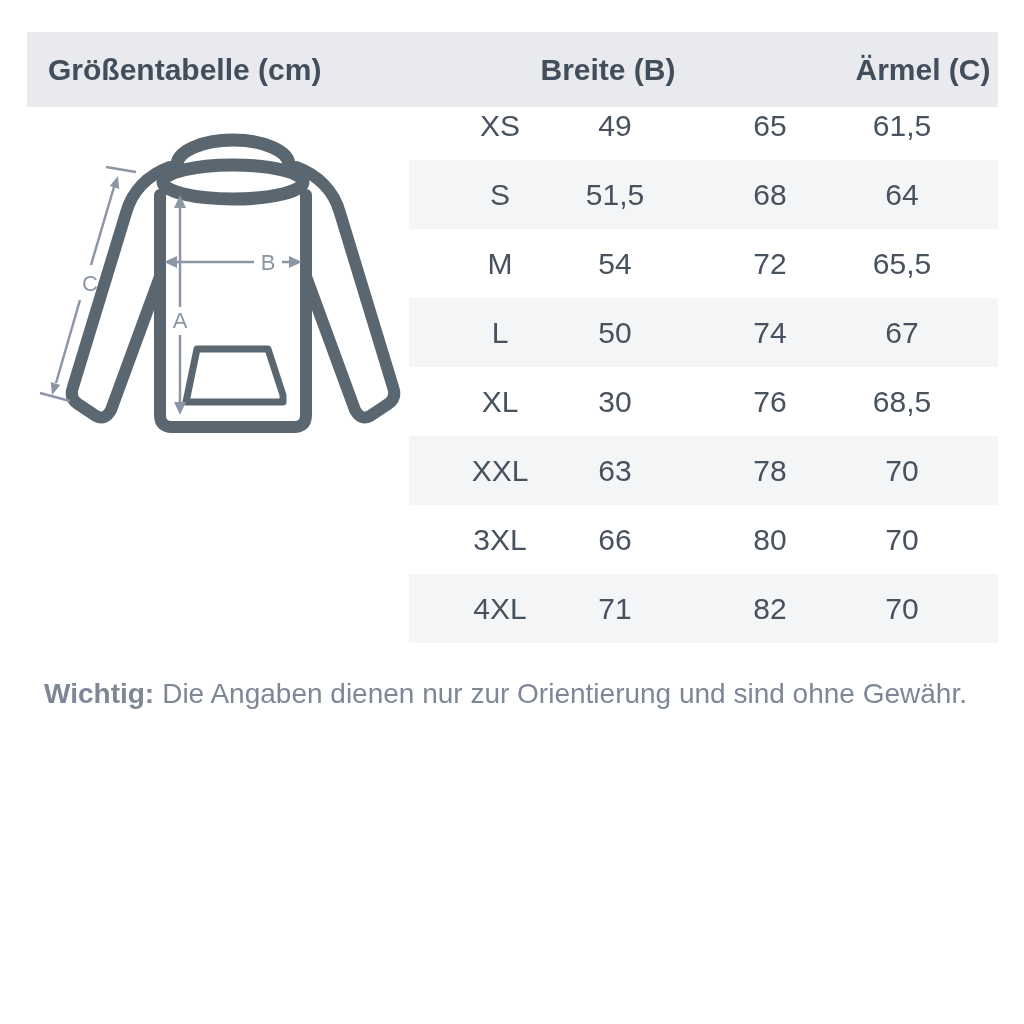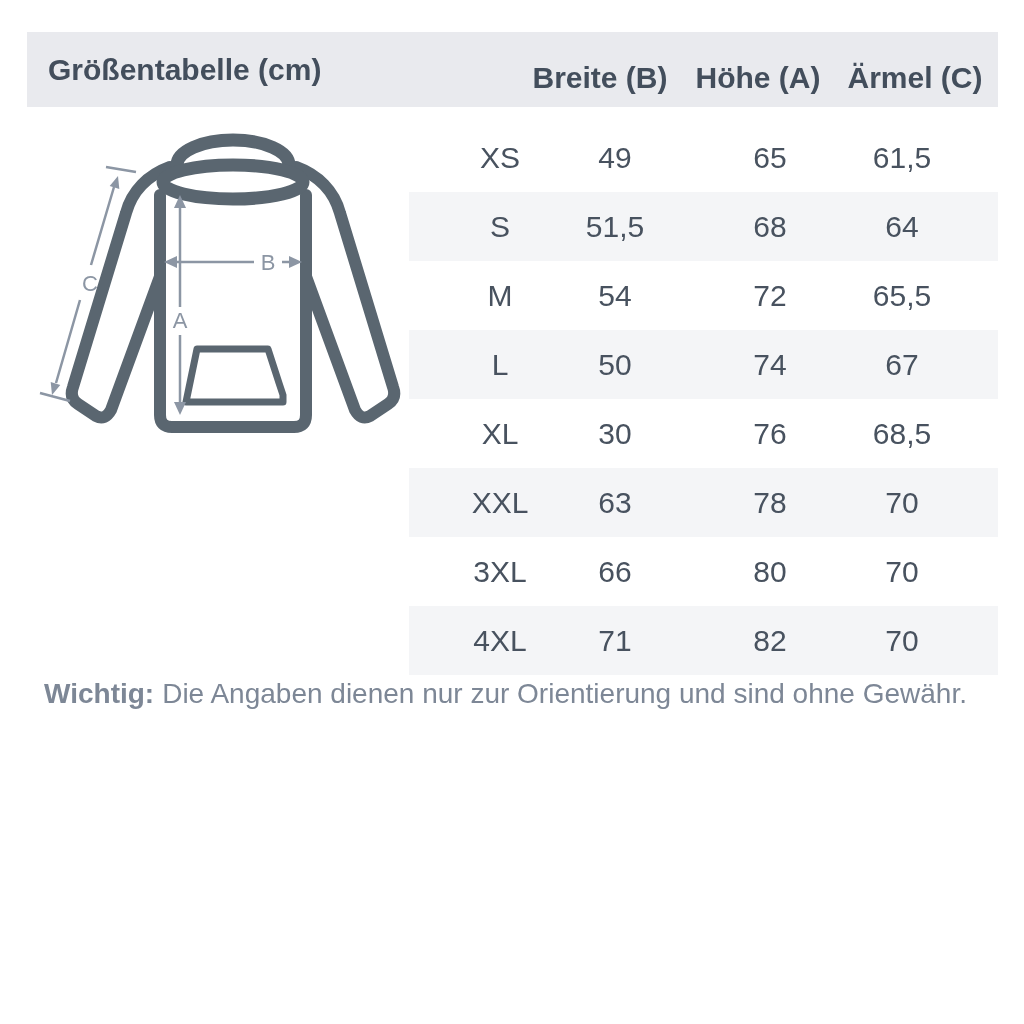--- a/index.html
+++ b/index.html
@@ -4,44 +4,43 @@
 <style>
   html,body{margin:0;padding:0;}
   body{
     width:1024px;height:1024px;background:#ffffff;position:relative;overflow:hidden;
     font-family:"Liberation Sans",sans-serif;color:#48525f;
   }
   
   .header-band{position:absolute;left:27px;top:32px;width:971px;height:75px;background:#e9eaee;}
   .title{position:absolute;left:21px;top:0;height:54px;line-height:75px;
          font-size:30px;font-weight:bold;color:#434e5c;white-space:nowrap;}
-  .colhead{position:absolute;top:8px;height:75px;line-height:75px;transform:translateX(-50%);
-           font-size:30px;font-weight:bold;color:#434e5c;white-space:nowrap;}
+  .colhead{position:absolute;top:0;height:75px;line-height:75px;transform:translateX(-50%);
+           font-size:30px;font-weight:bold;color:#434e5c;white-space:nowrap;margin-left:8px;}
   .ch0{left:573px}.ch1{left:731px}.ch2{left:888px}
   
-  .size-table{position:absolute;left:409px;top:123px;width:589px;}
+  .size-table{position:absolute;left:409px;top:91px;width:589px;}
   .trow{position:relative;height:69px;}
   .trow.alt{background:#f4f5f7;}
   .cell{position:absolute;top:0;height:69px;line-height:69px;transform:translateX(-50%);
         font-size:30px;color:#48525f;white-space:nowrap;}
   .cc0{left:91px}.cc1{left:206px}.cc2{left:361px}.cc3{left:493px}
   
   .diagram{position:absolute;left:30px;top:125px;width:380px;height:330px;}
   .diagram text{font-family:"Liberation Sans",sans-serif;font-size:22px;fill:#8c96a4;text-anchor:middle;}
   
   .note{position:absolute;left:44px;top:672px;width:945px;font-size:28px;line-height:43px;color:#7d8796;}
   .note .w{font-weight:bold;margin-right:8px;}
 </style>
 </head>
 <body>
 
 <div class="header-band">
   <div class="title">Größentabelle (cm)</div>
   <div class="colhead ch0">Breite (B)</div>
-  <div class="colhead ch1">Höhe (A)</div>
   <div class="colhead ch2">Ärmel (C)</div>
 </div>
 
 <svg class="diagram" viewBox="0 0 380 330">
 
   <g fill="#ffffff" stroke="#5a6670" stroke-width="12" stroke-linejoin="round" stroke-linecap="round">
     <path d="M140,42 C118,50 102,66 96,88 L43,262 Q39,273 48,279 L66,291 Q75,296 81,285 L132,146"></path>
     <path d="M266,42 C288,50 304,66 310,88 L363,262 Q367,273 358,279 L340,291 Q331,296 325,285 L274,146"></path>
     <path d="M130,70 L130,290 Q130,302 142,302 L264,302 Q276,302 276,290 L276,70"></path>
     <ellipse cx="203" cy="40" rx="56" ry="25" stroke-width="13"></ellipse>

